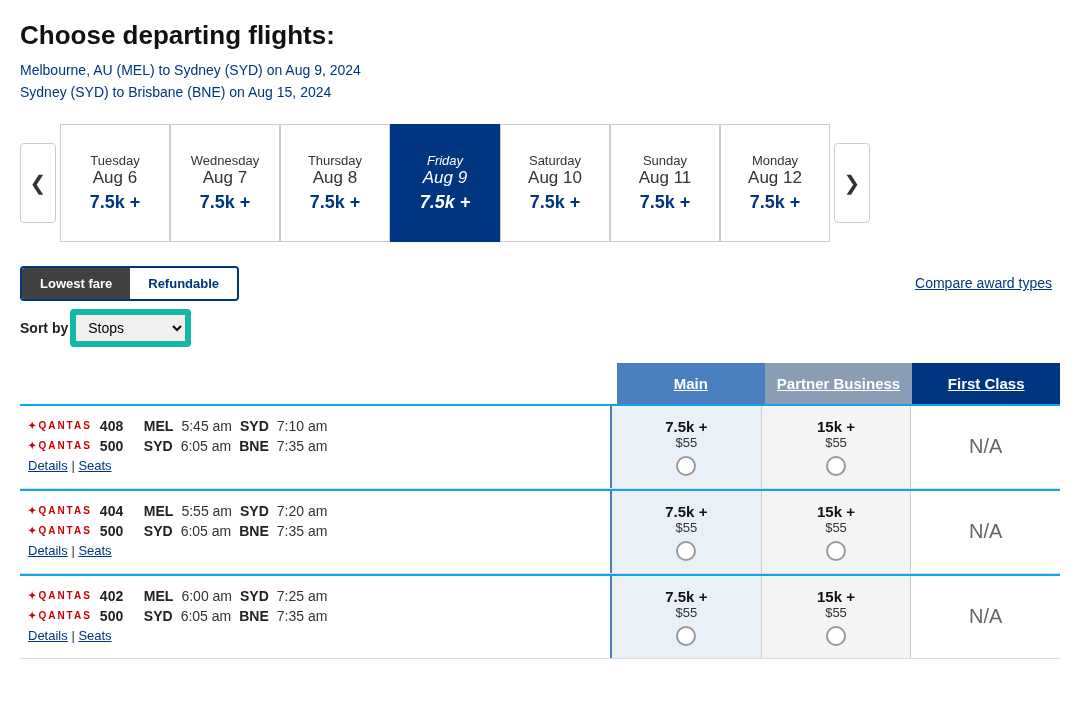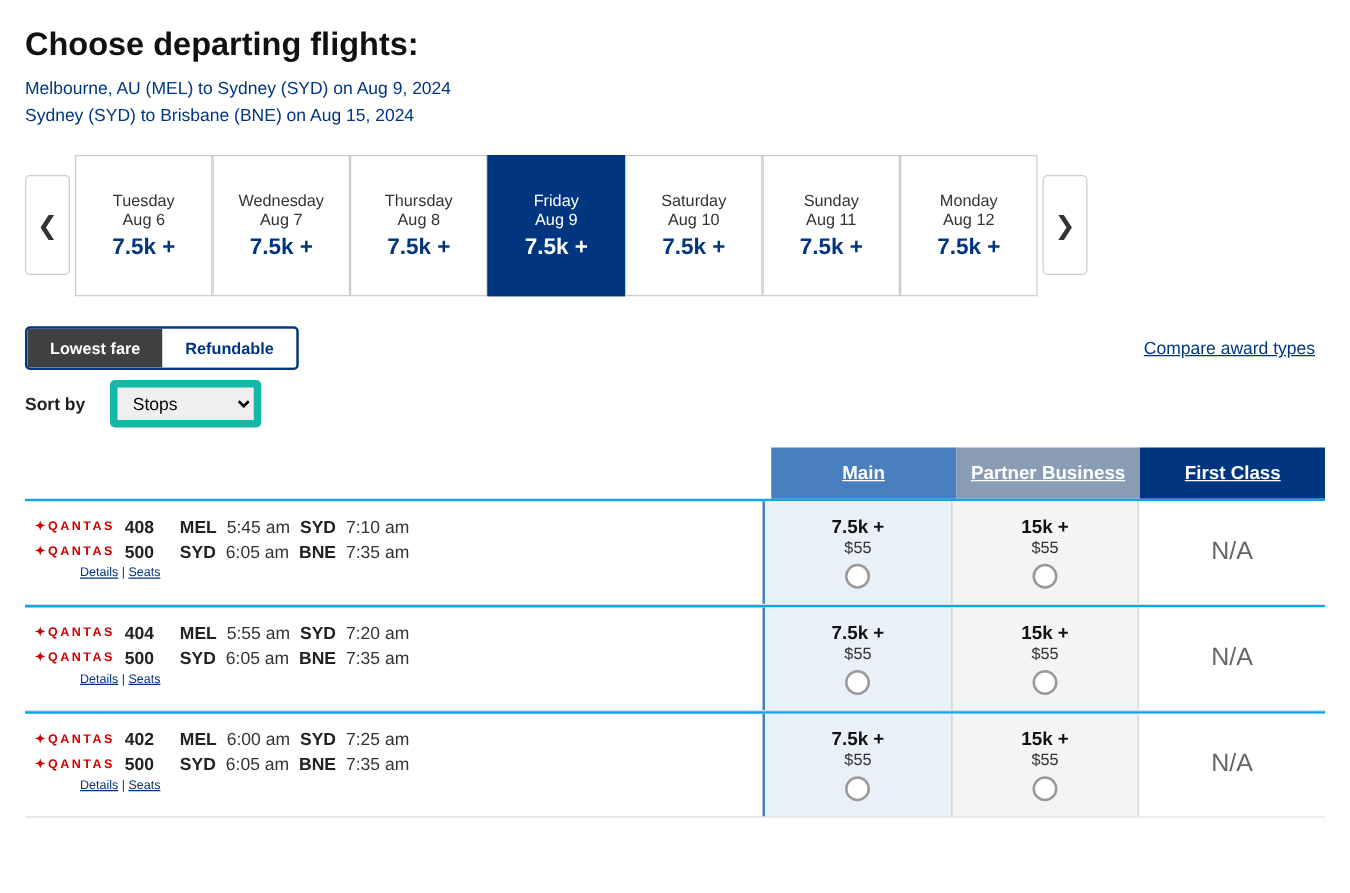--- a/index.html
+++ b/index.html
@@ -8,53 +8,53 @@
     .page-title { font-size: 26px; font-weight: bold; color: #111; margin-bottom: 8px; }
     .route-info { color: #003580; font-size: 14px; line-height: 1.6; margin-bottom: 20px; }
     .route-info div { color: #003580; }
 
     
     .date-nav { display: flex; align-items: center; gap: 4px; margin-bottom: 24px; }
     .nav-arrow { background: none; border: 1px solid #ccc; width: 36px; height: 80px; cursor: pointer; font-size: 20px; color: #333; display: flex; align-items: center; justify-content: center; border-radius: 4px; }
     .date-tabs { display: flex; gap: 0; }
     .date-tab { border: 1px solid #ccc; padding: 28px 16px; text-align: center; cursor: pointer; min-width: 110px; }
     .date-tab .day-name { font-size: 13px; color: #333; }
-    .date-tab .date { font-size: 13px; color: #333; }
+    .date-tab .date { font-size: 17px; color: #333; }
     .date-tab .price { font-size: 18px; font-weight: bold; color: #003580; margin-top: 4px; }
-    .date-tab.active { background: #003580; border-color: #003580; }
+    .date-tab.active { background: #003580; border-color: #003580; font-style: italic; }
     .date-tab.active .day-name,
     .date-tab.active .date,
     .date-tab.active .price { color: #fff; }
     .fare-toggle { display: flex; border: 2px solid #003580; border-radius: 4px; overflow: hidden; }
     .fare-btn { padding: 8px 18px; font-size: 13px; font-weight: bold; cursor: pointer; border: none; background: #fff; color: #003580; }
     .fare-btn.active { background: #404040; color: #fff; }
     .compare-link { color: #003580; text-decoration: underline; cursor: pointer; font-size: 14px; margin-left: auto; margin-right: 8px; }
 
     
-    .sort-row { display: flex; align-items: center; gap: 20px; margin-bottom: 16px; font-size: 14px; font-weight: bold; }
+    .sort-row { display: flex; align-items: center; gap: 2px; margin-bottom: 16px; font-size: 14px; font-weight: bold; }
     .sort-row select { padding: 4px 28px 4px 8px; font-size: 14px; border: 6px solid #14b8a6; border-radius: 4px; cursor: pointer; }
 
     
     .results-area { display: flex; flex-direction: column; }
     .col-header-cells { display: flex; width: 443px; }
     .col-header { flex: 1; padding: 12px 8px; text-align: center; font-weight: bold; font-size: 15px; color: #fff; }
     .col-header.main-col { background: #4a7fbf; }
     .col-header.partner-col { background: #8a9db5; }
     .col-header.first-col { background: #003580; }
     .col-header a { color: #fff; text-decoration: underline; cursor: pointer; }
 
     
     .flight-group { display: flex; align-items: stretch; border-bottom: 1px solid #ddd; }
     .flight-info { flex: 1; padding: 12px 8px; }
     .flight-line { display: flex; align-items: center; gap: 8px; margin-bottom: 4px; font-size: 14px; }
     .qantas-logo { display: flex; align-items: center; gap: 2px; }
     .flight-num { font-weight: bold; min-width: 36px; }
     .airport { font-weight: bold; }
     .time { color: #333; }
-    .details-row { margin-top: 4px; font-size: 10px; margin-left: 36px; }
+    .details-row { margin-top: 4px; font-size: 13px; }
     .details-row a { color: #003580; text-decoration: underline; cursor: pointer; }
     .details-row span { color: #333; }
 
     .price-cells { display: flex; width: 450px; }
     .price-cell { flex: 1; display: flex; flex-direction: column; align-items: center; justify-content: center; padding: 12px 4px; border-left: 1px solid #ccc; }
     .price-cell.main-price { background: #eaf0f8; border-left: 2px solid #4a7fbf; }
     .price-cell.partner-price { background: #f3f4f6; }
     .price-cell.first-price { background: #fff; }
     .price-main { font-size: 15px; font-weight: bold; color: #111; }
     .price-sub { font-size: 13px; color: #333; }

